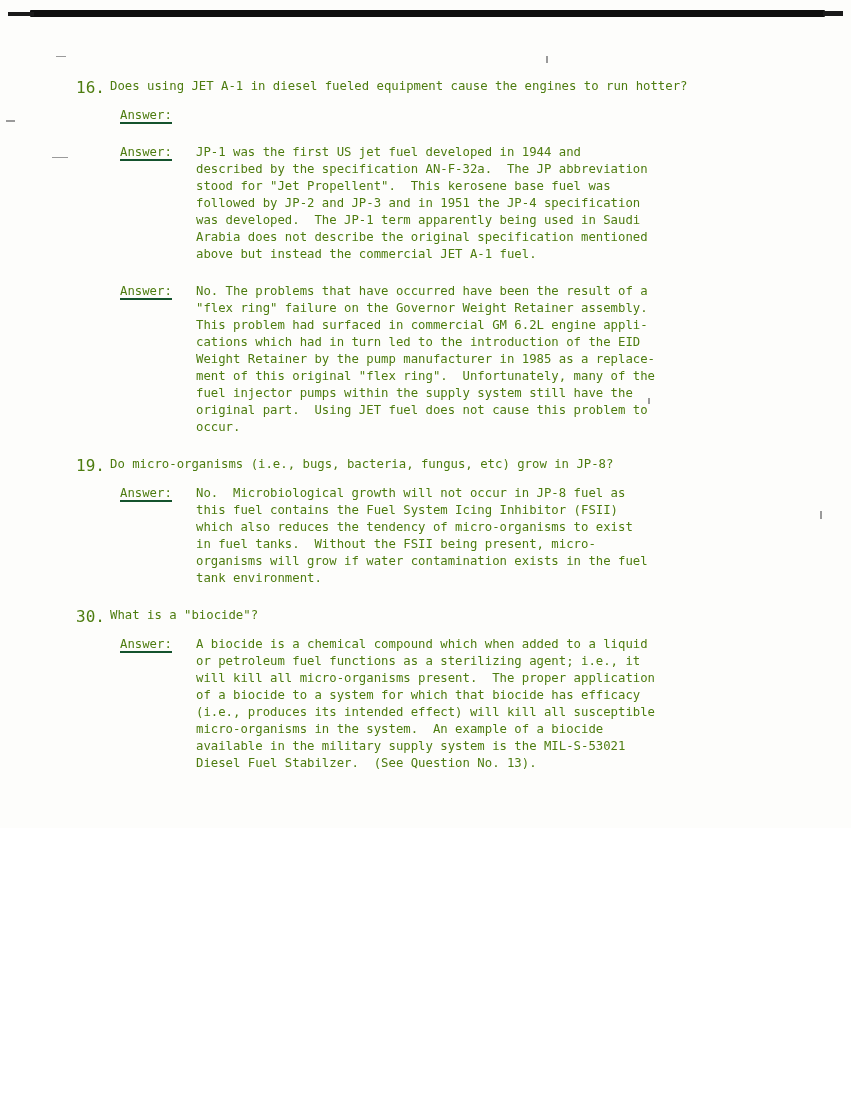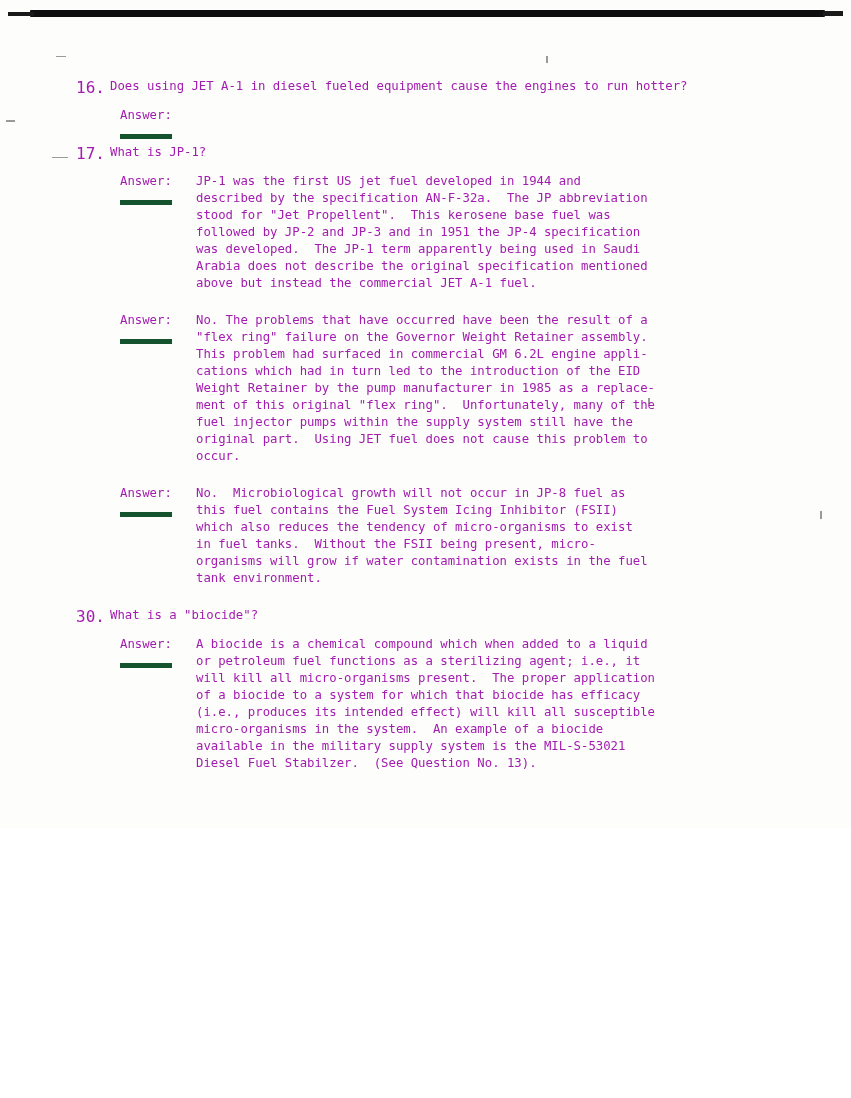--- a/index.html
+++ b/index.html
@@ -7,21 +7,21 @@
     padding: 0;
     background: #ffffff;
   }
   .page {
     position: relative;
     width: 851px;
     height: 828px;
     background: #fdfdfb;
     overflow: hidden;
     font-family: "DejaVu Sans Mono", "Liberation Mono", monospace;
-    color: #a21caf;
+    color: #4d7c0f;
   }
   
   .top-bar {
     position: absolute;
     top: 10px;
     left: 30px;
     width: 795px;
     height: 7px;
     background: #0f0f0f;
     border-radius: 1px;
@@ -81,22 +81,22 @@
     margin-left: 44px;
     margin-top: 2px;
   }
   .answer-label {
     width: 76px;
     flex: 0 0 76px;
     font-size: 12.3px;
     line-height: 17px;
   }
   .answer-label span {
-    border-bottom: 5px solid #14532d;
-    padding-bottom: 12px;
+    border-bottom: 2px solid #14532d;
+    padding-bottom: 0px;
   }
   .answer-text {
     flex: 1;
     font-size: 12.3px;
     line-height: 17px;
     white-space: pre-wrap;
   }
   .page-number {
     position: absolute;
     top: 942px;
@@ -126,23 +126,20 @@
     <div class="qa-block">
       <div class="q-wrap">
         <span class="q-num">16.</span><span class="q-body">Does using JET A-1 in diesel fueled equipment cause the engines to run hotter?</span>
       </div>
       <div class="answer-row">
         <div class="answer-label"><span>Answer:</span></div>
       </div>
     </div>
 
     <div class="qa-block">
-      <div class="q-wrap">
-        <span class="q-num">17.</span><span class="q-body">What is JP-1?</span>
-      </div>
       <div class="answer-row">
         <div class="answer-label"><span>Answer:</span></div>
         <div class="answer-text">JP-1 was the first US jet fuel developed in 1944 and
 described by the specification AN-F-32a.  The JP abbreviation
 stood for "Jet Propellent".  This kerosene base fuel was
 followed by JP-2 and JP-3 and in 1951 the JP-4 specification
 was developed.  The JP-1 term apparently being used in Saudi
 Arabia does not describe the original specification mentioned
 above but instead the commercial JET A-1 fuel.</div>
       </div>
@@ -157,20 +154,23 @@
 cations which had in turn led to the introduction of the EID
 Weight Retainer by the pump manufacturer in 1985 as a replace-
 ment of this original "flex ring".  Unfortunately, many of the
 fuel injector pumps within the supply system still have the
 original part.  Using JET fuel does not cause this problem to
 occur.</div>
       </div>
     </div>
 
     <div class="qa-block">
+      <div class="q-wrap">
+        <span class="q-num">19.</span><span class="q-body">Do micro-organisms (i.e., bugs, bacteria, fungus, etc) grow in JP-8?</span>
+      </div>
       <div class="answer-row">
         <div class="answer-label"><span>Answer:</span></div>
         <div class="answer-text">No.  Microbiological growth will not occur in JP-8 fuel as
 this fuel contains the Fuel System Icing Inhibitor (FSII)
 which also reduces the tendency of micro-organisms to exist
 in fuel tanks.  Without the FSII being present, micro-
 organisms will grow if water contamination exists in the fuel
 tank environment.</div>
       </div>
     </div>

